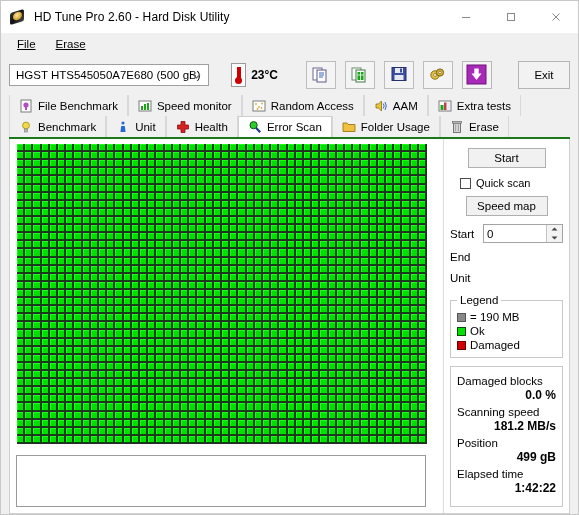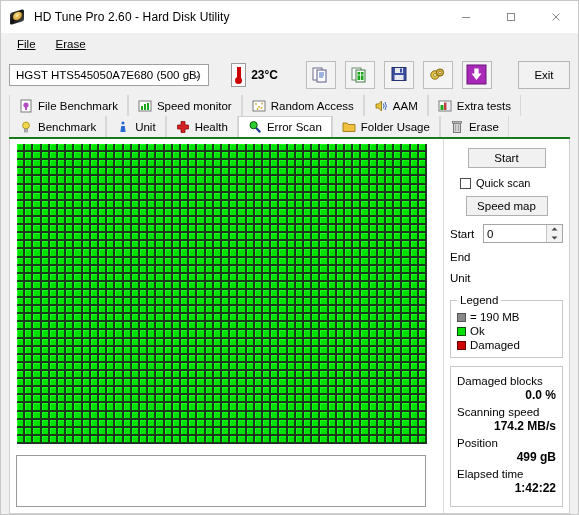--- a/index.html
+++ b/index.html
@@ -2363,21 +2363,21 @@
         </div>
       </fieldset>
 
       <div class="stats">
         <div class="stat-blk">
           <div class="stat-lbl">Damaged blocks</div>
           <div class="stat-val">0.0 %</div>
         </div>
         <div class="stat-blk">
           <div class="stat-lbl">Scanning speed</div>
-          <div class="stat-val">174.2 MB/s</div>
+          <div class="stat-val">181.2 MB/s</div>
         </div>
         <div class="stat-blk">
           <div class="stat-lbl">Position</div>
           <div class="stat-val">499 gB</div>
         </div>
         <div class="stat-blk">
           <div class="stat-lbl">Elapsed time</div>
           <div class="stat-val">1:42:22</div>
         </div>
       </div>

